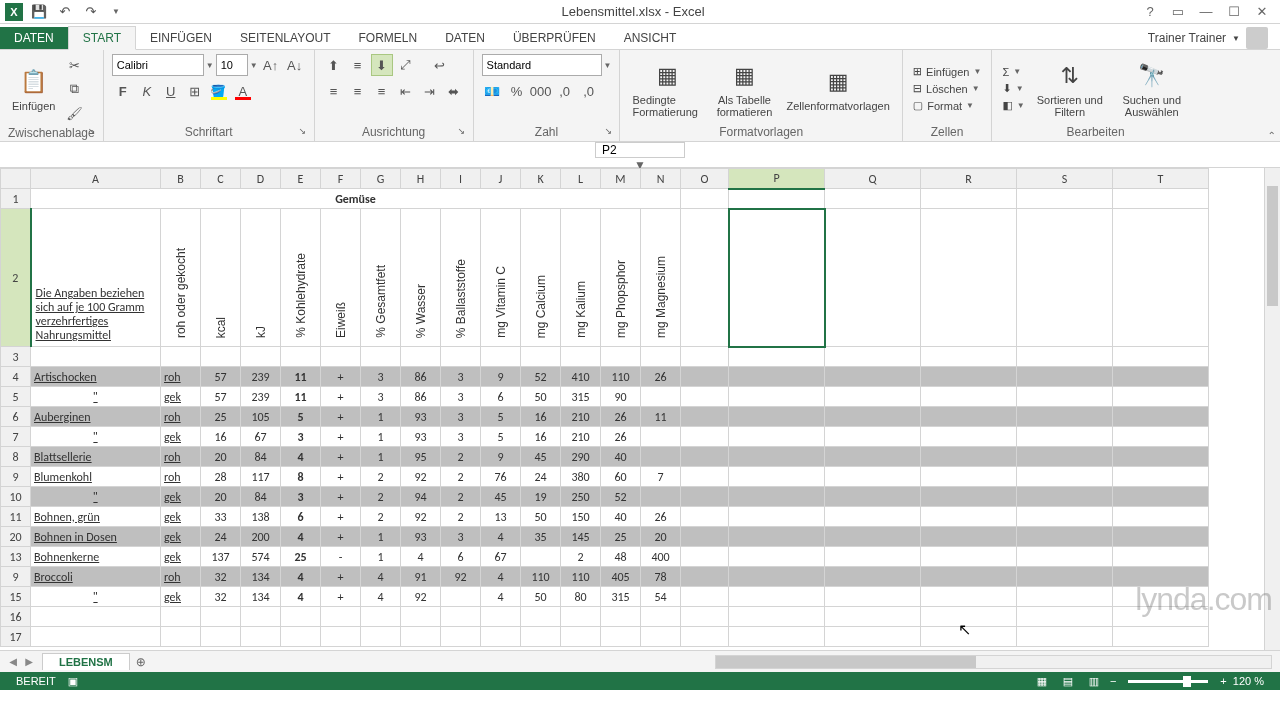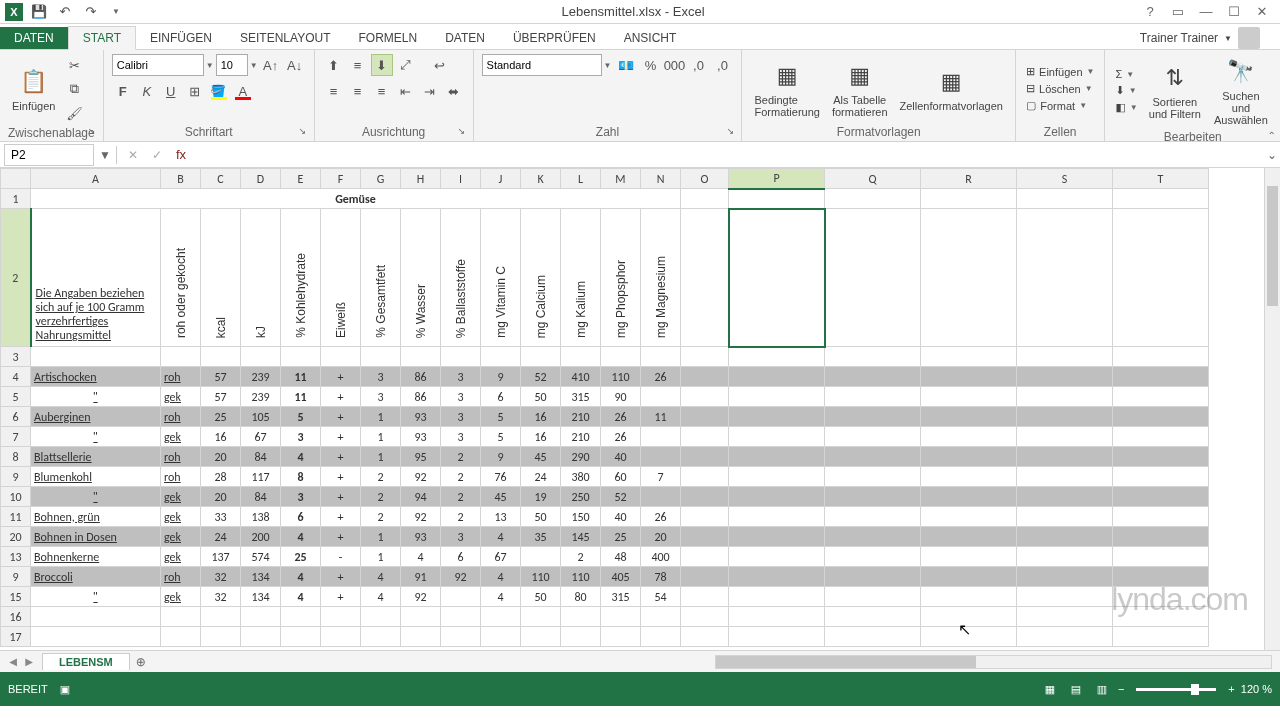--- a/index.html
+++ b/index.html
@@ -12,21 +12,21 @@
 .excel-logo { width: 18px; height: 18px; background: #217346; color: #fff; font-weight: bold; font-size: 11px; display: flex; align-items: center; justify-content: center; }
 .titlebar-center { flex: 1; text-align: center; font-size: 13px; color: #444; }
 .titlebar-right { display: flex; gap: 8px; padding-right: 8px; }
 .win-btn { width: 20px; height: 20px; display: flex; align-items: center; justify-content: center; font-size: 13px; color: #666; }
 
 
 .ribbon-tabs { height: 26px; display: flex; align-items: flex-end; background: #fff; border-bottom: 1px solid #d4d4d4; }
 .tab { padding: 4px 14px; font-size: 12px; color: #444; cursor: pointer; }
 .tab.file { background: #217346; color: #fff; }
 .tab.active { border: 1px solid #d4d4d4; border-bottom: 1px solid #f4f4f4; background: #f4f4f4; margin-bottom: -1px; color: #217346; }
-.tabs-right { margin-left: auto; display: flex; align-items: center; padding-right: 20px; gap: 8px; }
+.tabs-right { margin-left: auto; display: flex; align-items: center; padding-right: 12px; gap: 8px; }
 .account { font-size: 12px; color: #444; display: flex; align-items: center; gap: 6px; }
 .avatar { width: 22px; height: 22px; background: #ccc; border-radius: 2px; }
 
 
 .ribbon { height: 92px; background: #f4f4f4; border-bottom: 1px solid #d4d4d4; display: flex; }
 .group { border-right: 1px solid #d4d4d4; padding: 4px 8px 2px; display: flex; flex-direction: column; justify-content: space-between; position: relative; }
 .group-label { text-align: center; font-size: 12px; color: #666; padding-top: 2px; }
 .group-body { flex: 1; display: flex; align-items: center; gap: 4px; }
 .big-btn { display: flex; flex-direction: column; align-items: center; gap: 2px; padding: 2px 4px; font-size: 11px; color: #444; }
 .big-icon { width: 32px; height: 32px; display: flex; align-items: center; justify-content: center; font-size: 22px; }
@@ -34,21 +34,21 @@
 .small-row { display: flex; gap: 2px; align-items: center; }
 .sm-btn { width: 22px; height: 22px; display: flex; align-items: center; justify-content: center; font-size: 13px; color: #555; border: 1px solid transparent; }
 .sm-btn.active { background: #d5e6bd; border: 1px solid #a9c781; }
 .font-combo { height: 22px; border: 1px solid #ababab; background: #fff; font-size: 11px; padding: 0 4px; display: flex; align-items: center; }
 .font-name { width: 92px; }
 .font-size { width: 32px; }
 .number-combo { width: 120px; }
 .dialog-launcher { position: absolute; bottom: 3px; right: 3px; width: 12px; height: 12px; font-size: 9px; color: #666; }
 
 
-.formula-bar { height: 26px; border-bottom: 1px solid #d4d4d4; display: flex; align-items: center; background: #fff; }
+.formula-bar { height: 26px; border-bottom: 1px solid #d4d4d4; display: flex; align-items: center; background: #fff; flex-direction: column; }
 .namebox { width: 90px; height: 22px; border: 1px solid #ccc; margin: 0 4px; padding: 0 6px; display: flex; align-items: center; font-size: 12px; background: #fff; }
 .namebox-dd { width: 14px; text-align: center; color: #666; }
 .fb-btn { width: 24px; height: 22px; display: flex; align-items: center; justify-content: center; color: #aaa; }
 .fx { color: #7f1d1d; font-size: 13px; }
 .formula-input { flex: 1; height: 22px; border: none; padding: 0 6px; font-size: 12px; outline: none; }
 .fb-expand { width: 16px; color: #666; text-align: center; }
 
 
 .grid-wrap { position: relative; height: 482px; overflow: hidden; background: #fff; }
 .grid { position: absolute; inset: 0; overflow: hidden; }
@@ -73,28 +73,28 @@
 
 .sheet-tabs { height: 22px; border-top: 1px solid #d4d4d4; display: flex; align-items: center; background: #f4f4f4; }
 .nav-arrows { display: flex; gap: 2px; padding: 0 6px; }
 .nav-arrow { width: 14px; text-align: center; color: #888; font-size: 10px; }
 .sheet-tab { padding: 2px 16px; background: #fff; border: 1px solid #ccc; border-bottom: none; font-size: 11px; font-weight: bold; color: #217346; }
 .add-sheet { width: 22px; height: 22px; display: flex; align-items: center; justify-content: center; color: #666; }
 .hscroll { flex: 1; margin: 0 8px; height: 14px; background: #f0f0f0; position: relative; border: 1px solid #d4d4d4; }
 .hscroll-thumb { position: absolute; left: 0; top: 0; bottom: 0; width: 260px; background: #c8c8c8; }
 
 
-.statusbar { height: 34px; background: #217346; color: #fff; display: flex; align-items: center; font-size: 11px; padding: 0 8px; }
+.statusbar { height: 18px; background: #217346; color: #fff; display: flex; align-items: center; font-size: 11px; padding: 0 16px; }
 .status-left { flex: 1; display: flex; align-items: center; gap: 12px; }
 .status-right { display: flex; align-items: center; gap: 6px; }
 .view-btn { width: 20px; height: 16px; display: flex; align-items: center; justify-content: center; }
 .zoom-slider { width: 80px; height: 3px; background: #fff; position: relative; margin: 0 6px; }
 .zoom-thumb { position: absolute; top: -4px; left: 55px; width: 8px; height: 11px; background: #fff; }
 
-.watermark { position: absolute; right: 32px; bottom: 32px; font-size: 32px; color: rgba(100,100,100,0.35); font-family: Arial; letter-spacing: -1px; }
+.watermark { position: absolute; right: 8px; bottom: 32px; font-size: 32px; color: rgba(100,100,100,0.35); font-family: Arial; letter-spacing: -1px; }
 .cursor { position: absolute; left: 958px; top: 452px; font-size: 16px; color: #000; pointer-events: none; }
 
 .menu-item { display: flex; align-items: center; gap: 4px; font-size: 11px; color: #444; padding: 1px 2px; }
 .menu-item .dd { font-size: 8px; color: #666; }
 </style>
 </head>
 <body>
 
 <div class="titlebar">
   <div class="qat">
@@ -197,21 +197,21 @@
         <div class="sm-btn">⇤</div>
         <div class="sm-btn">⇥</div>
         <div class="sm-btn">⬌</div>
       </div>
     </div>
     <div class="group-label">Ausrichtung</div>
     <div class="dialog-launcher">↘</div>
   </div>
 
   <div class="group">
-    <div class="group-body" style="flex-direction:row;align-items:flex-start;gap:4px;">
+    <div class="group-body" style="flex-direction:column;align-items:flex-start;gap:4px;">
       <div class="small-row">
         <div class="font-combo number-combo">Standard</div>
         <span style="font-size:8px;color:#666;">▼</span>
       </div>
       <div class="small-row">
         <div class="sm-btn">💶</div>
         <div class="sm-btn">%</div>
         <div class="sm-btn">000</div>
         <div class="sm-btn">,0</div>
         <div class="sm-btn">,0</div>

